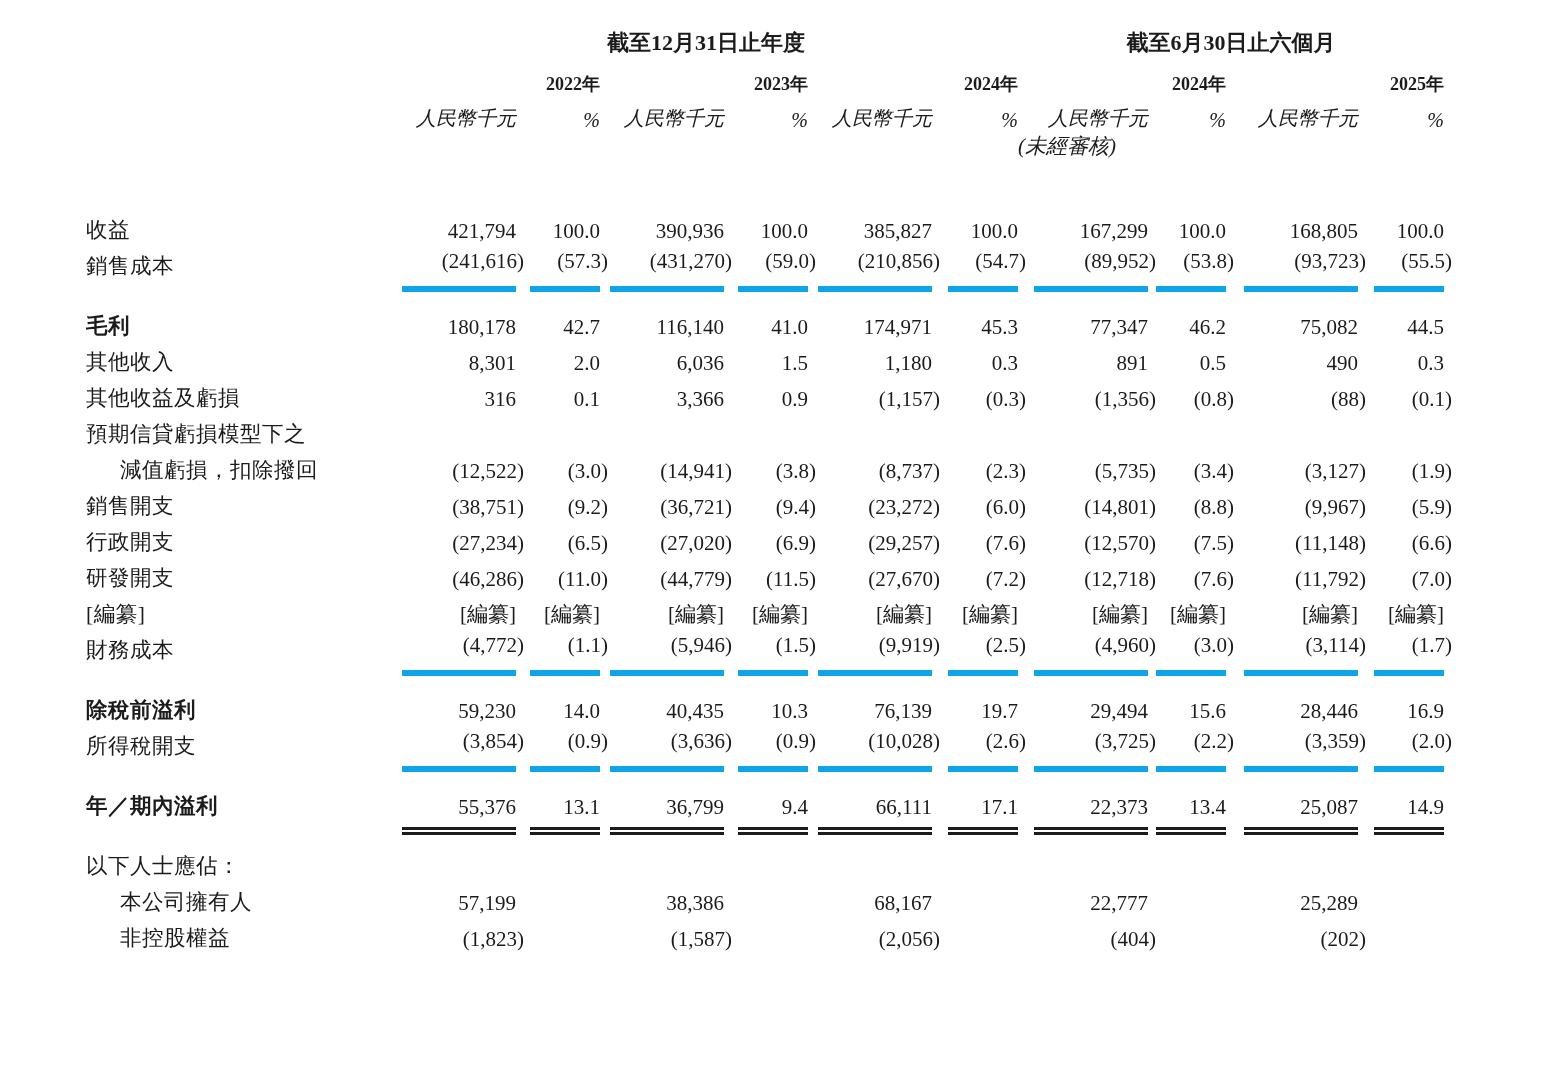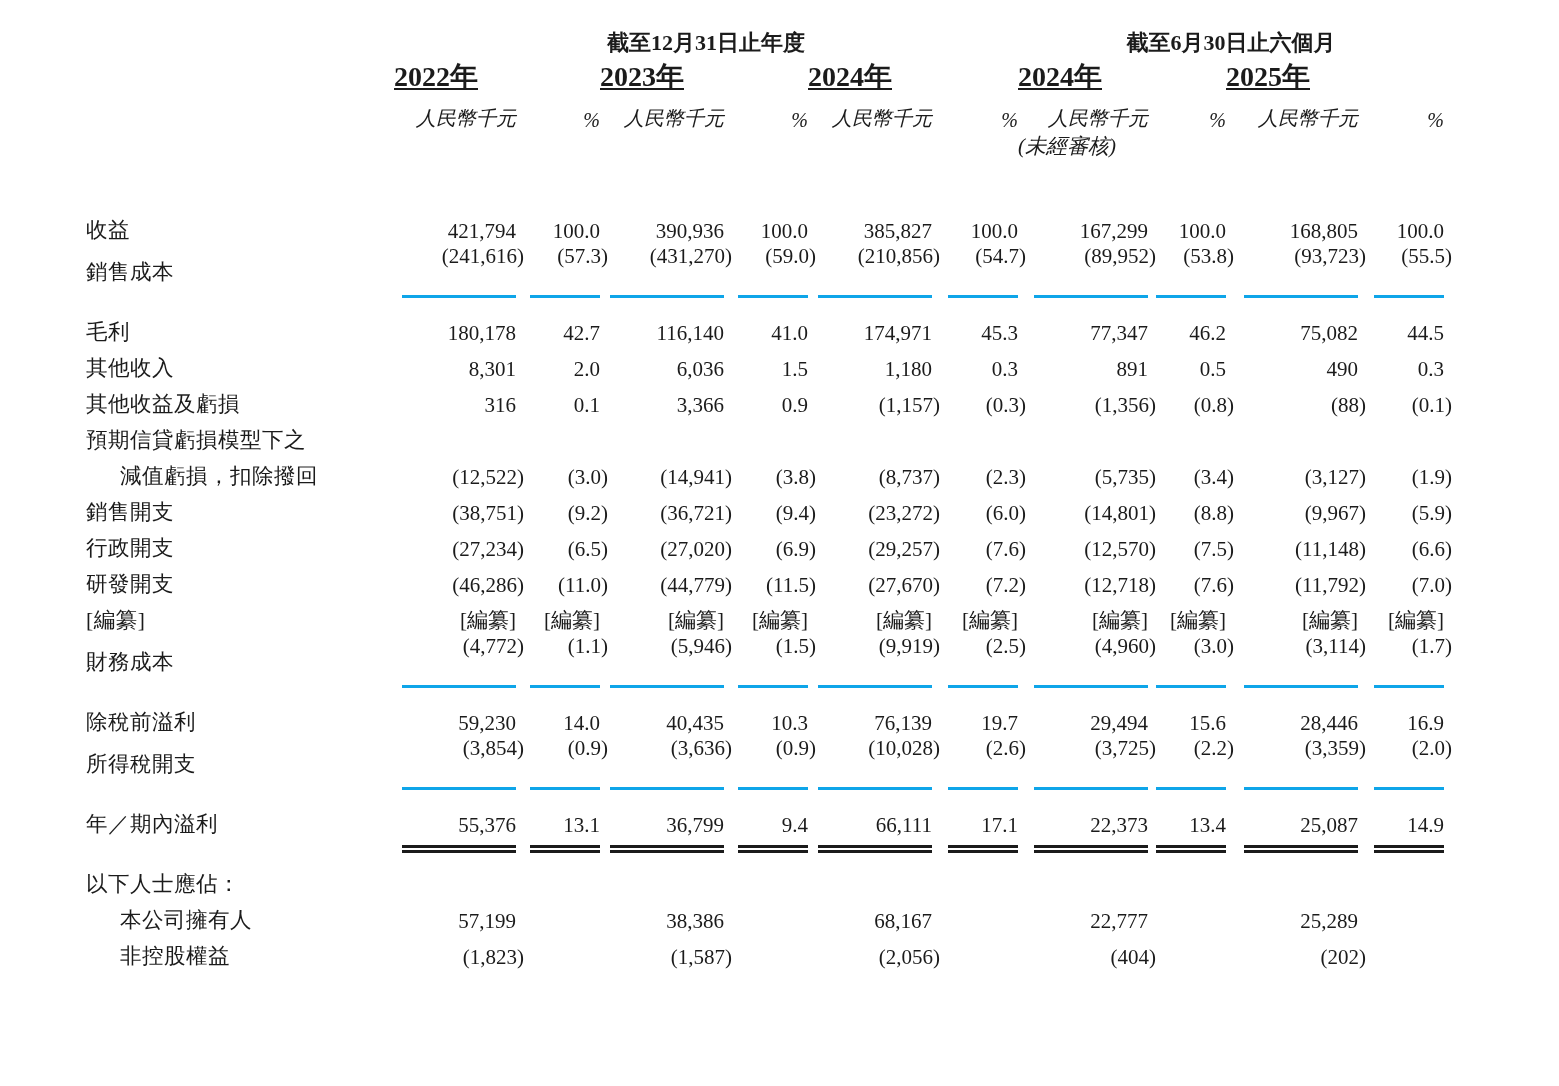--- a/index.html
+++ b/index.html
@@ -15,38 +15,38 @@
     border-spacing: 0;
     table-layout: fixed;
     margin: 10px 8px 0 86px;
     width: 1358px;
   }
   th, td { padding: 0; font-weight: normal; white-space: nowrap; }
   thead th { vertical-align: bottom; }
 
   
   .ttl  { font-weight: bold; font-size: 22px; text-align: center; height: 48px; }
-  .yr   { font-weight: bold; font-size: 28px; text-align: left; height: 38px; text-decoration: underline; }
+  .yr   { font-weight: bold; font-size: 18px; text-align: right; height: 38px; }
   tr.unit-row th { height: 36px; }
   .u    { font-style: italic; font-size: 20px; }
   tr.note-row th { height: 34px; padding-bottom: 42px; font-style: italic; font-size: 21px; text-align: left; vertical-align: top; }
 
   
   tbody td { height: 36px; vertical-align: bottom; font-size: 21px; }
   td.lbl { font-size: 21.5px; letter-spacing: 0.5px; }
   td.lbl.indent { padding-left: 34px; }
-  tr.bold td.lbl { font-weight: normal; }
+  tr.bold td.lbl { font-weight: bold; }
 
   
   .cl { margin-left: auto; text-align: right; }
   .v .cl { width: 114px; }
   .p .cl { width: 70px; }
   .hang { margin-right: -8px; }   
 
-  .cl.single { border-bottom: 3px solid #0ea5e9; padding-bottom: 26px; margin-bottom: -12px; }
+  .cl.single { border-bottom: 6px solid #0ea5e9; padding-bottom: 12px; margin-bottom: -12px; }
   .cl.double { border-bottom: 8px double #1b1b1b; padding-bottom: 7px; margin-bottom: -15px; }
 
   tr.spacer td { height: 24px; }
 </style>
 </head>
 <body>
 
 <table class="fin">
   <colgroup>
     <col style="width:308px">

